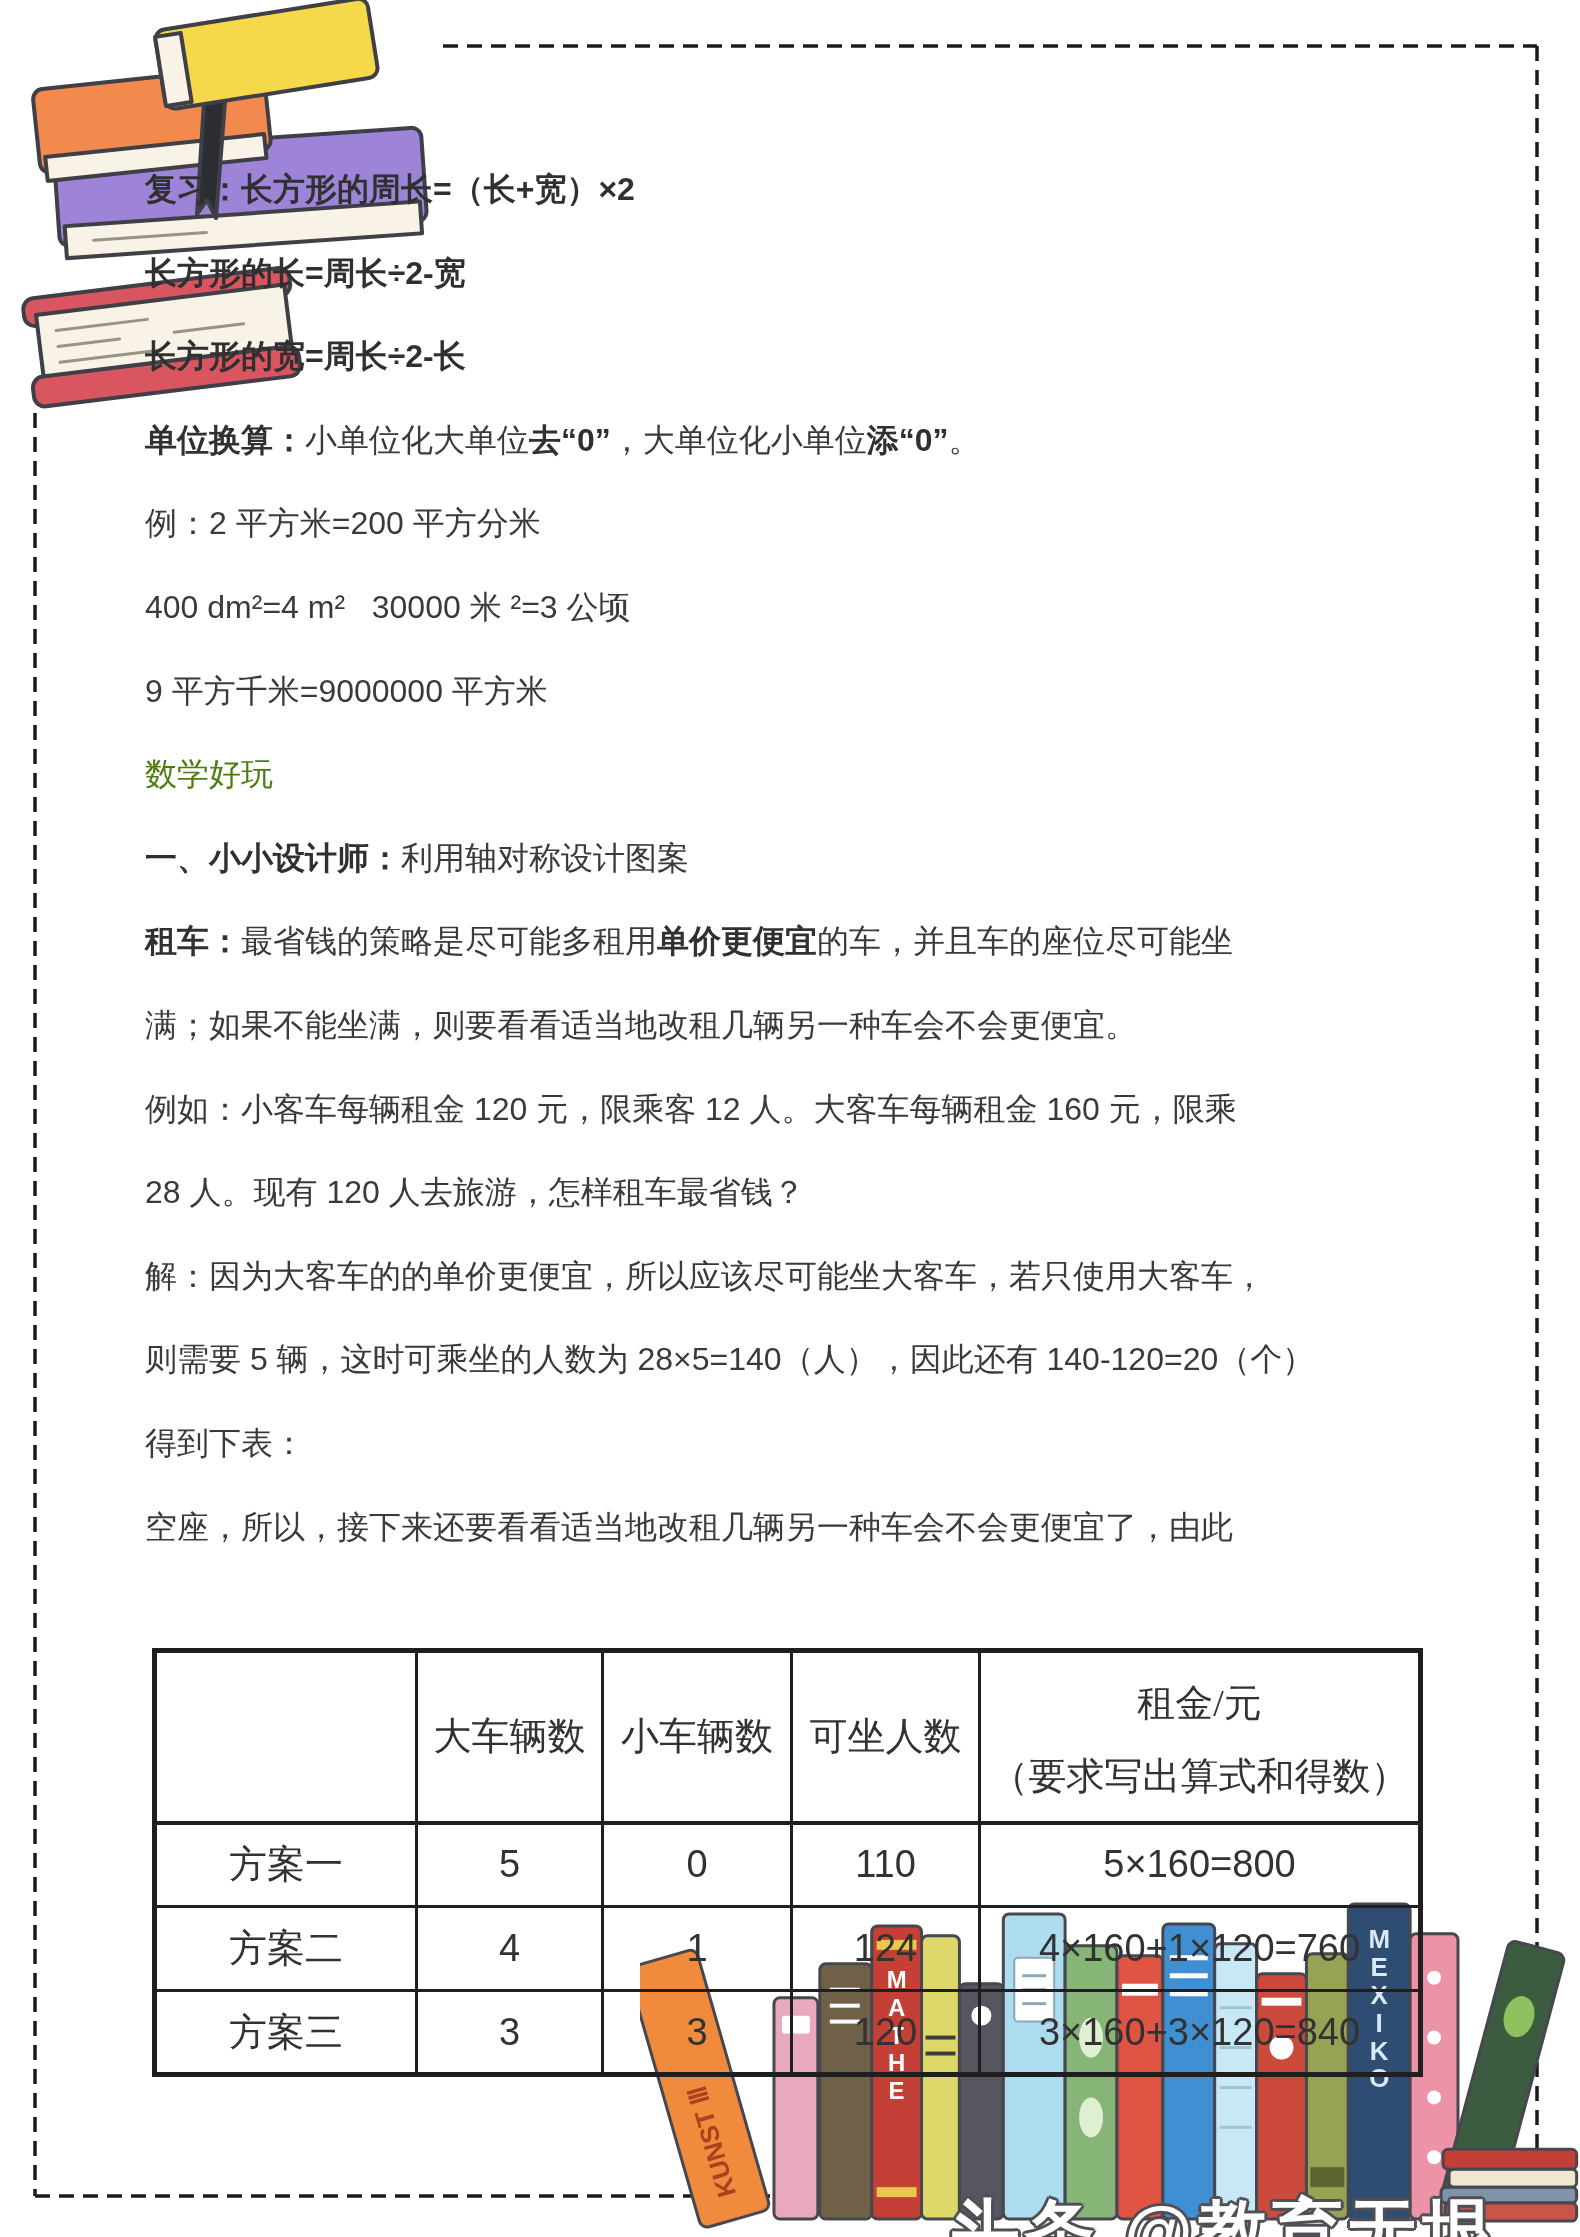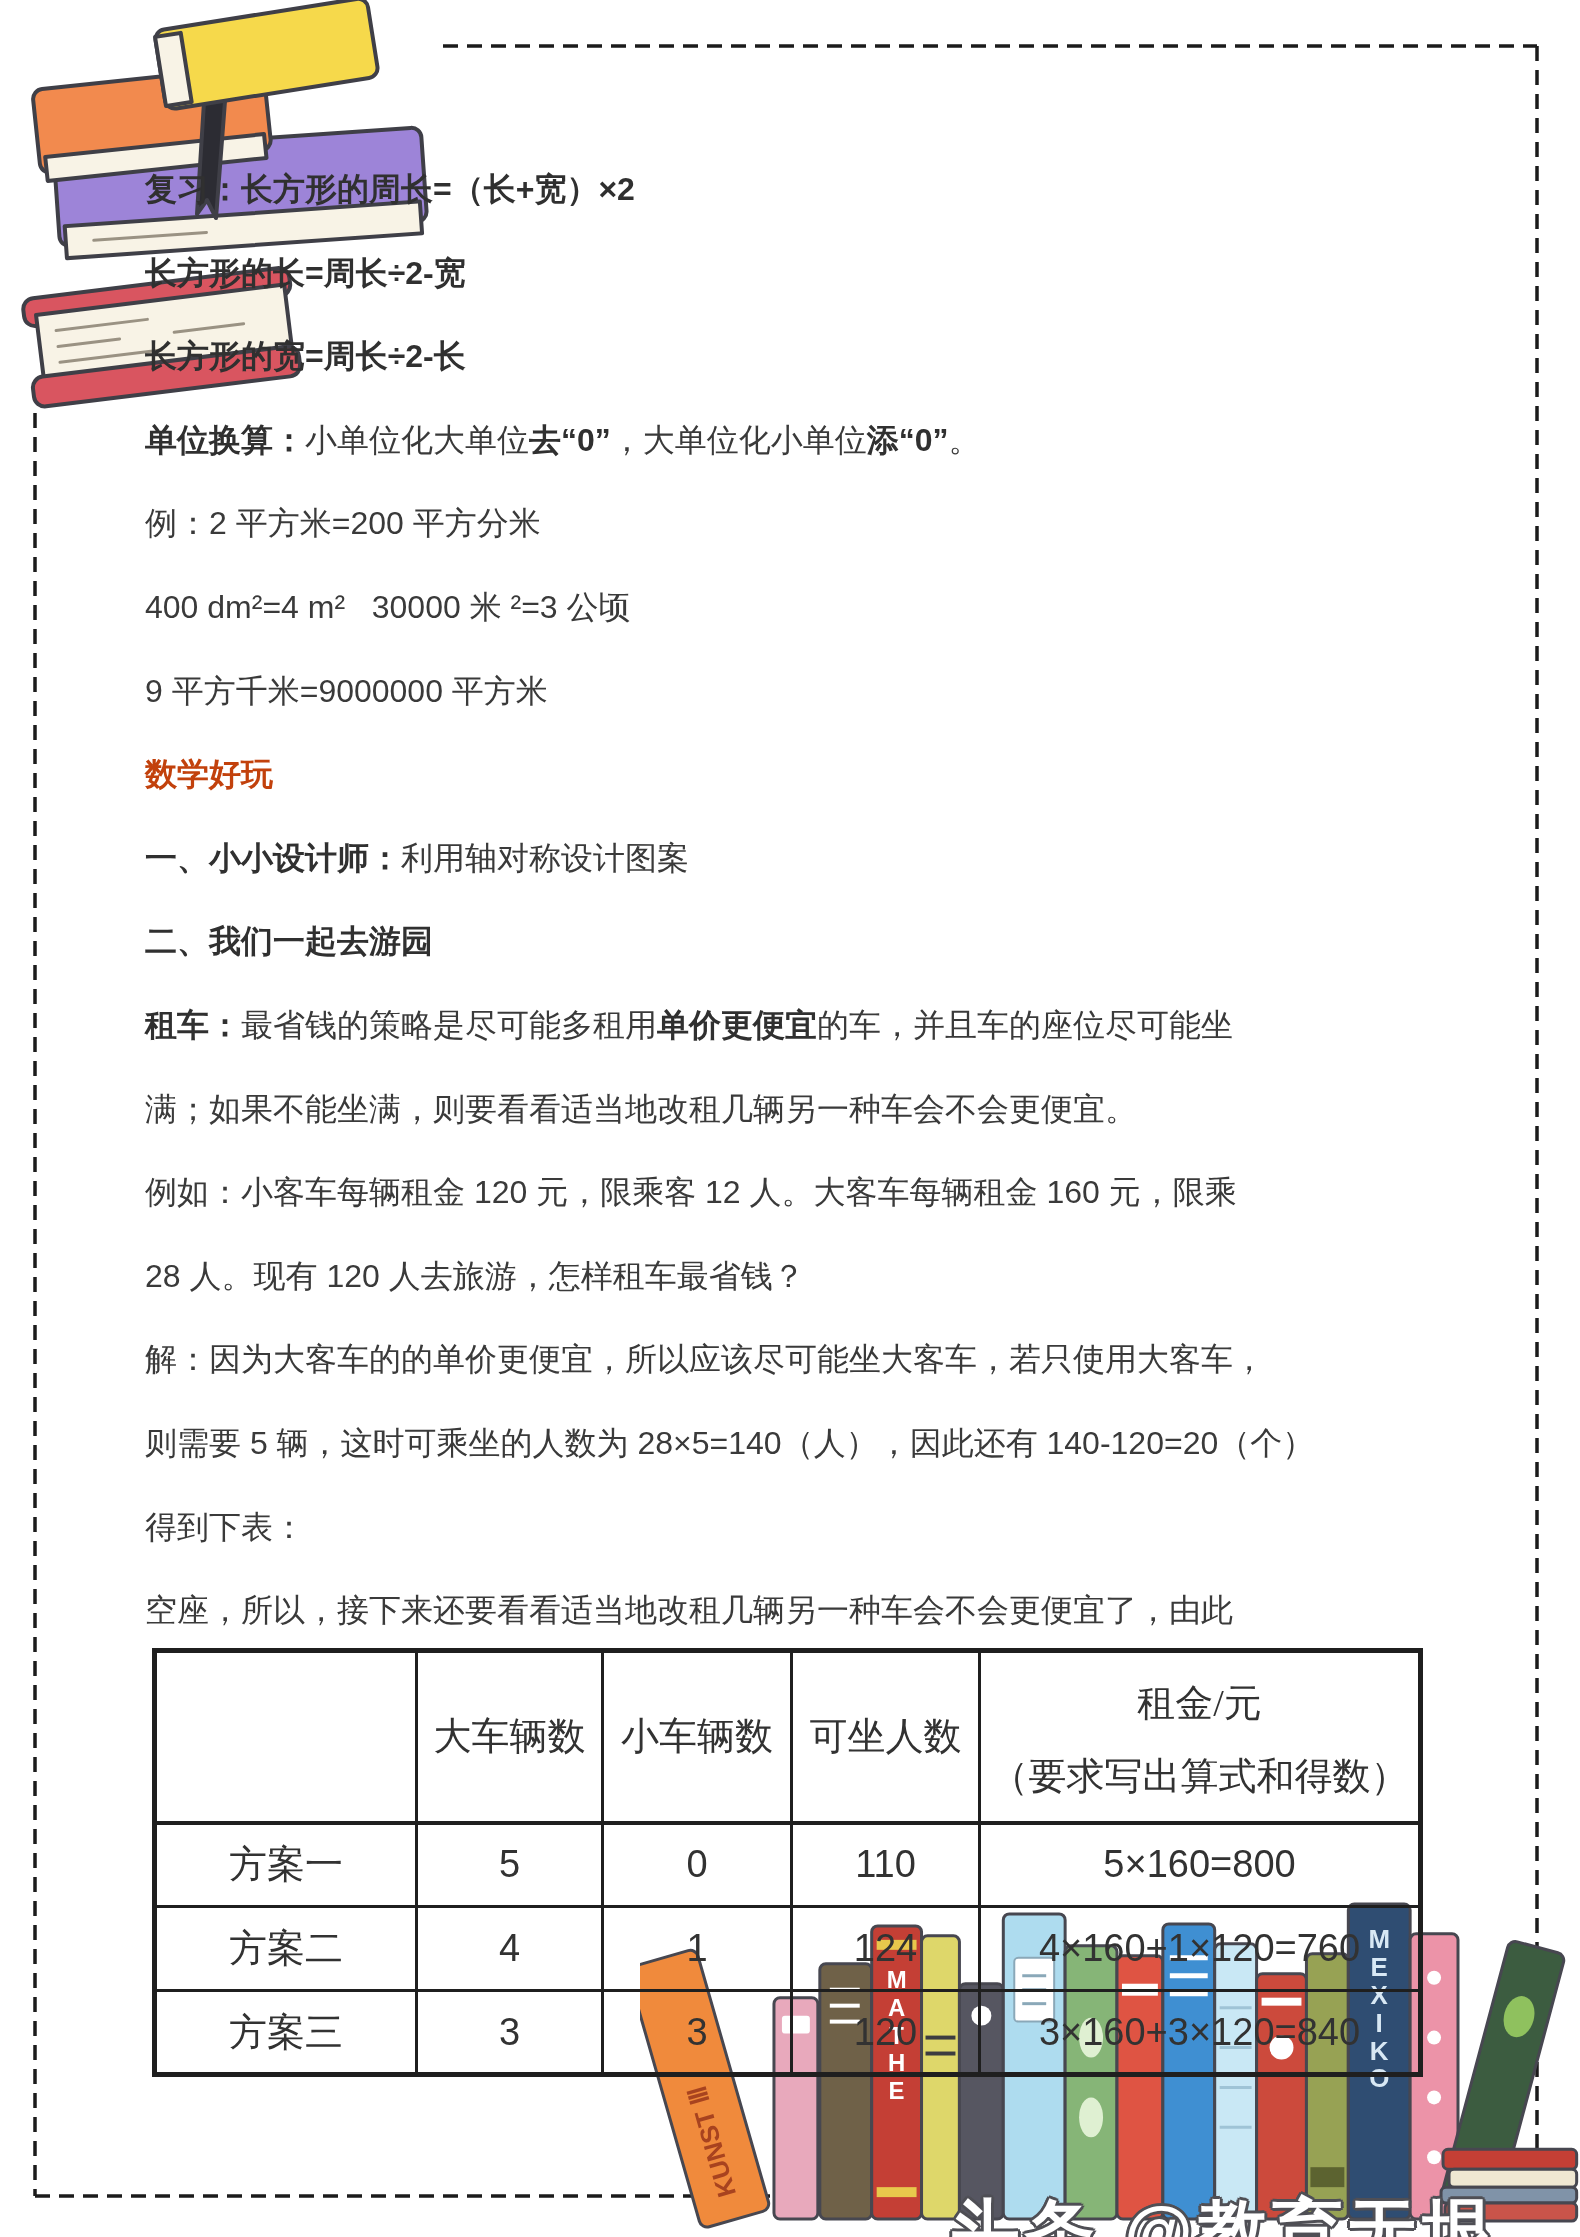--- a/index.html
+++ b/index.html
@@ -71,23 +71,22 @@
   </svg>
 
   <div class="doc">
       <p><span class="b">复习：长方形的周长=（长+宽）×2</span></p>
       <p><span class="b">长方形的长=周长÷2-宽</span></p>
       <p><span class="b">长方形的宽=周长÷2-长</span></p>
       <p><span class="b">单位换算：</span><span>小单位化大单位</span><span class="b">去“0”</span><span>，大单位化小单位</span><span class="b">添“0”</span><span>。</span></p>
       <p><span>例：2 平方米=200 平方分米</span></p>
       <p><span>400 dm²=4 m²   30000 米 ²=3 公顷</span></p>
       <p><span>9 平方千米=9000000 平方米</span></p>
-      <p style="color: #c2410c; font-weight: bold;"><span>数学好玩</span></p>
+      <p style="color: #4d7c0f;"><span>数学好玩</span></p>
       <p><span class="b">一、小小设计师：</span><span>利用轴对称设计图案</span></p>
-      <p><span class="b">二、我们一起去游园</span></p>
       <p><span class="b">租车：</span><span>最省钱的策略是尽可能多租用</span><span class="b">单价更便宜</span><span>的车，并且车的座位尽可能坐</span></p>
       <p><span>满；如果不能坐满，则要看看适当地改租几辆另一种车会不会更便宜。</span></p>
       <p><span>例如：小客车每辆租金 120 元，限乘客 12 人。大客车每辆租金 160 元，限乘</span></p>
       <p><span>28 人。现有 120 人去旅游，怎样租车最省钱？</span></p>
       <p><span>解：因为大客车的的单价更便宜，所以应该尽可能坐大客车，若只使用大客车，</span></p>
       <p><span>则需要 5 辆，这时可乘坐的人数为 28×5=140（人），因此还有 140-120=20（个）</span></p>
       <p><span>得到下表：</span></p>
       <p><span>空座，所以，接下来还要看看适当地改租几辆另一种车会不会更便宜了，由此</span></p>
     </div>
 

